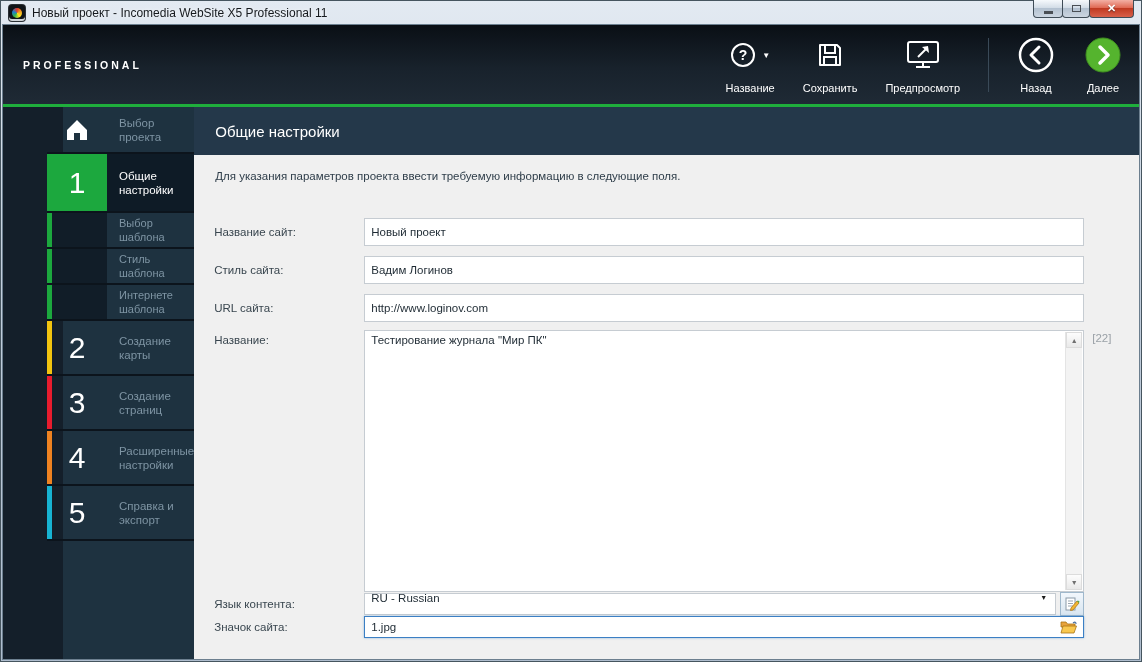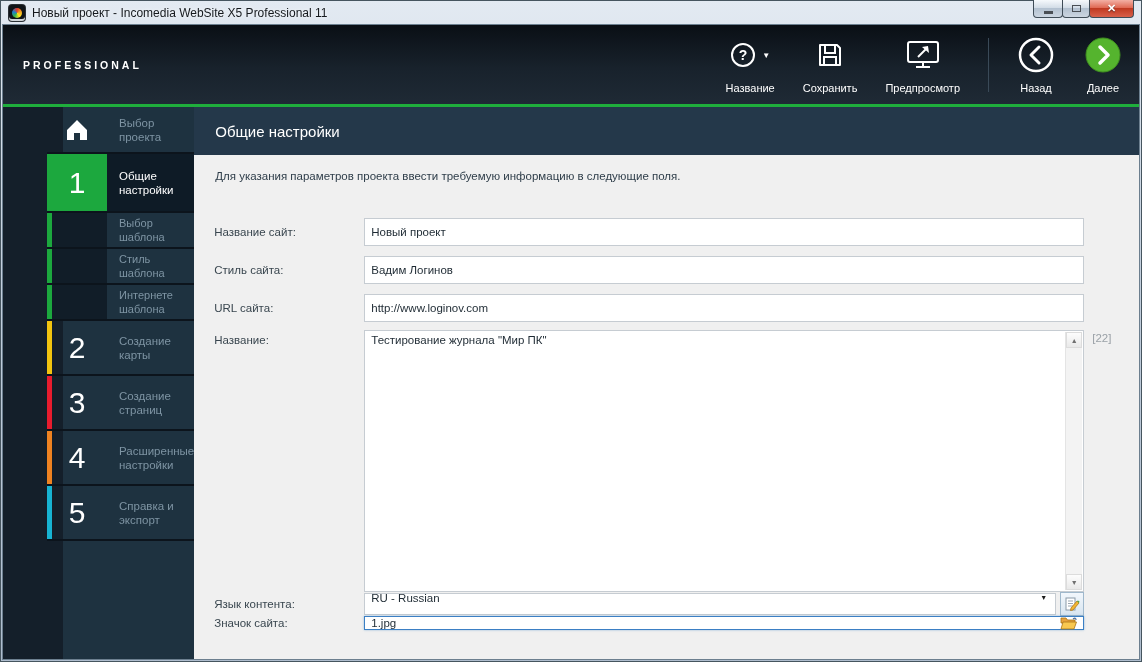--- a/index.html
+++ b/index.html
@@ -118,21 +118,21 @@
     width:692px; height:22px; border:1px solid #c6ccd2; background:#fff;
     display:flex; align-items:center; padding:0 8px 13px 6px; color:#1e2a33; cursor:pointer;
   }
   .dd .val { flex:1; }
   .dd-arrow { font-size:7px; color:#1a1a1a; }
   .icon-btn {
     width:24px; height:24px; margin-left:4px; border:1px solid #9fb8cc;
     background:linear-gradient(#f2f7fc,#d8e5f0); display:flex; align-items:center; justify-content:center; cursor:pointer;
   }
   .focus-input {
-    width:720px; height:14px; border:1px solid #3b7fc4; box-shadow:0 0 2px rgba(70,140,200,.55);
+    width:720px; height:22px; border:1px solid #3b7fc4; box-shadow:0 0 2px rgba(70,140,200,.55);
     background:#fff; display:flex; align-items:center; padding:0 3px 0 6px;
   }
   .focus-input input {
     flex:1; border:none; outline:none; font-size:11.5px; color:#1e2a33;
     font-family:"Liberation Sans",sans-serif; background:transparent; height:18px; padding:0;
   }
   .folder-btn { width:22px; height:18px; display:flex; align-items:center; justify-content:center; cursor:pointer; }
 </style>
 </head>
 <body>

